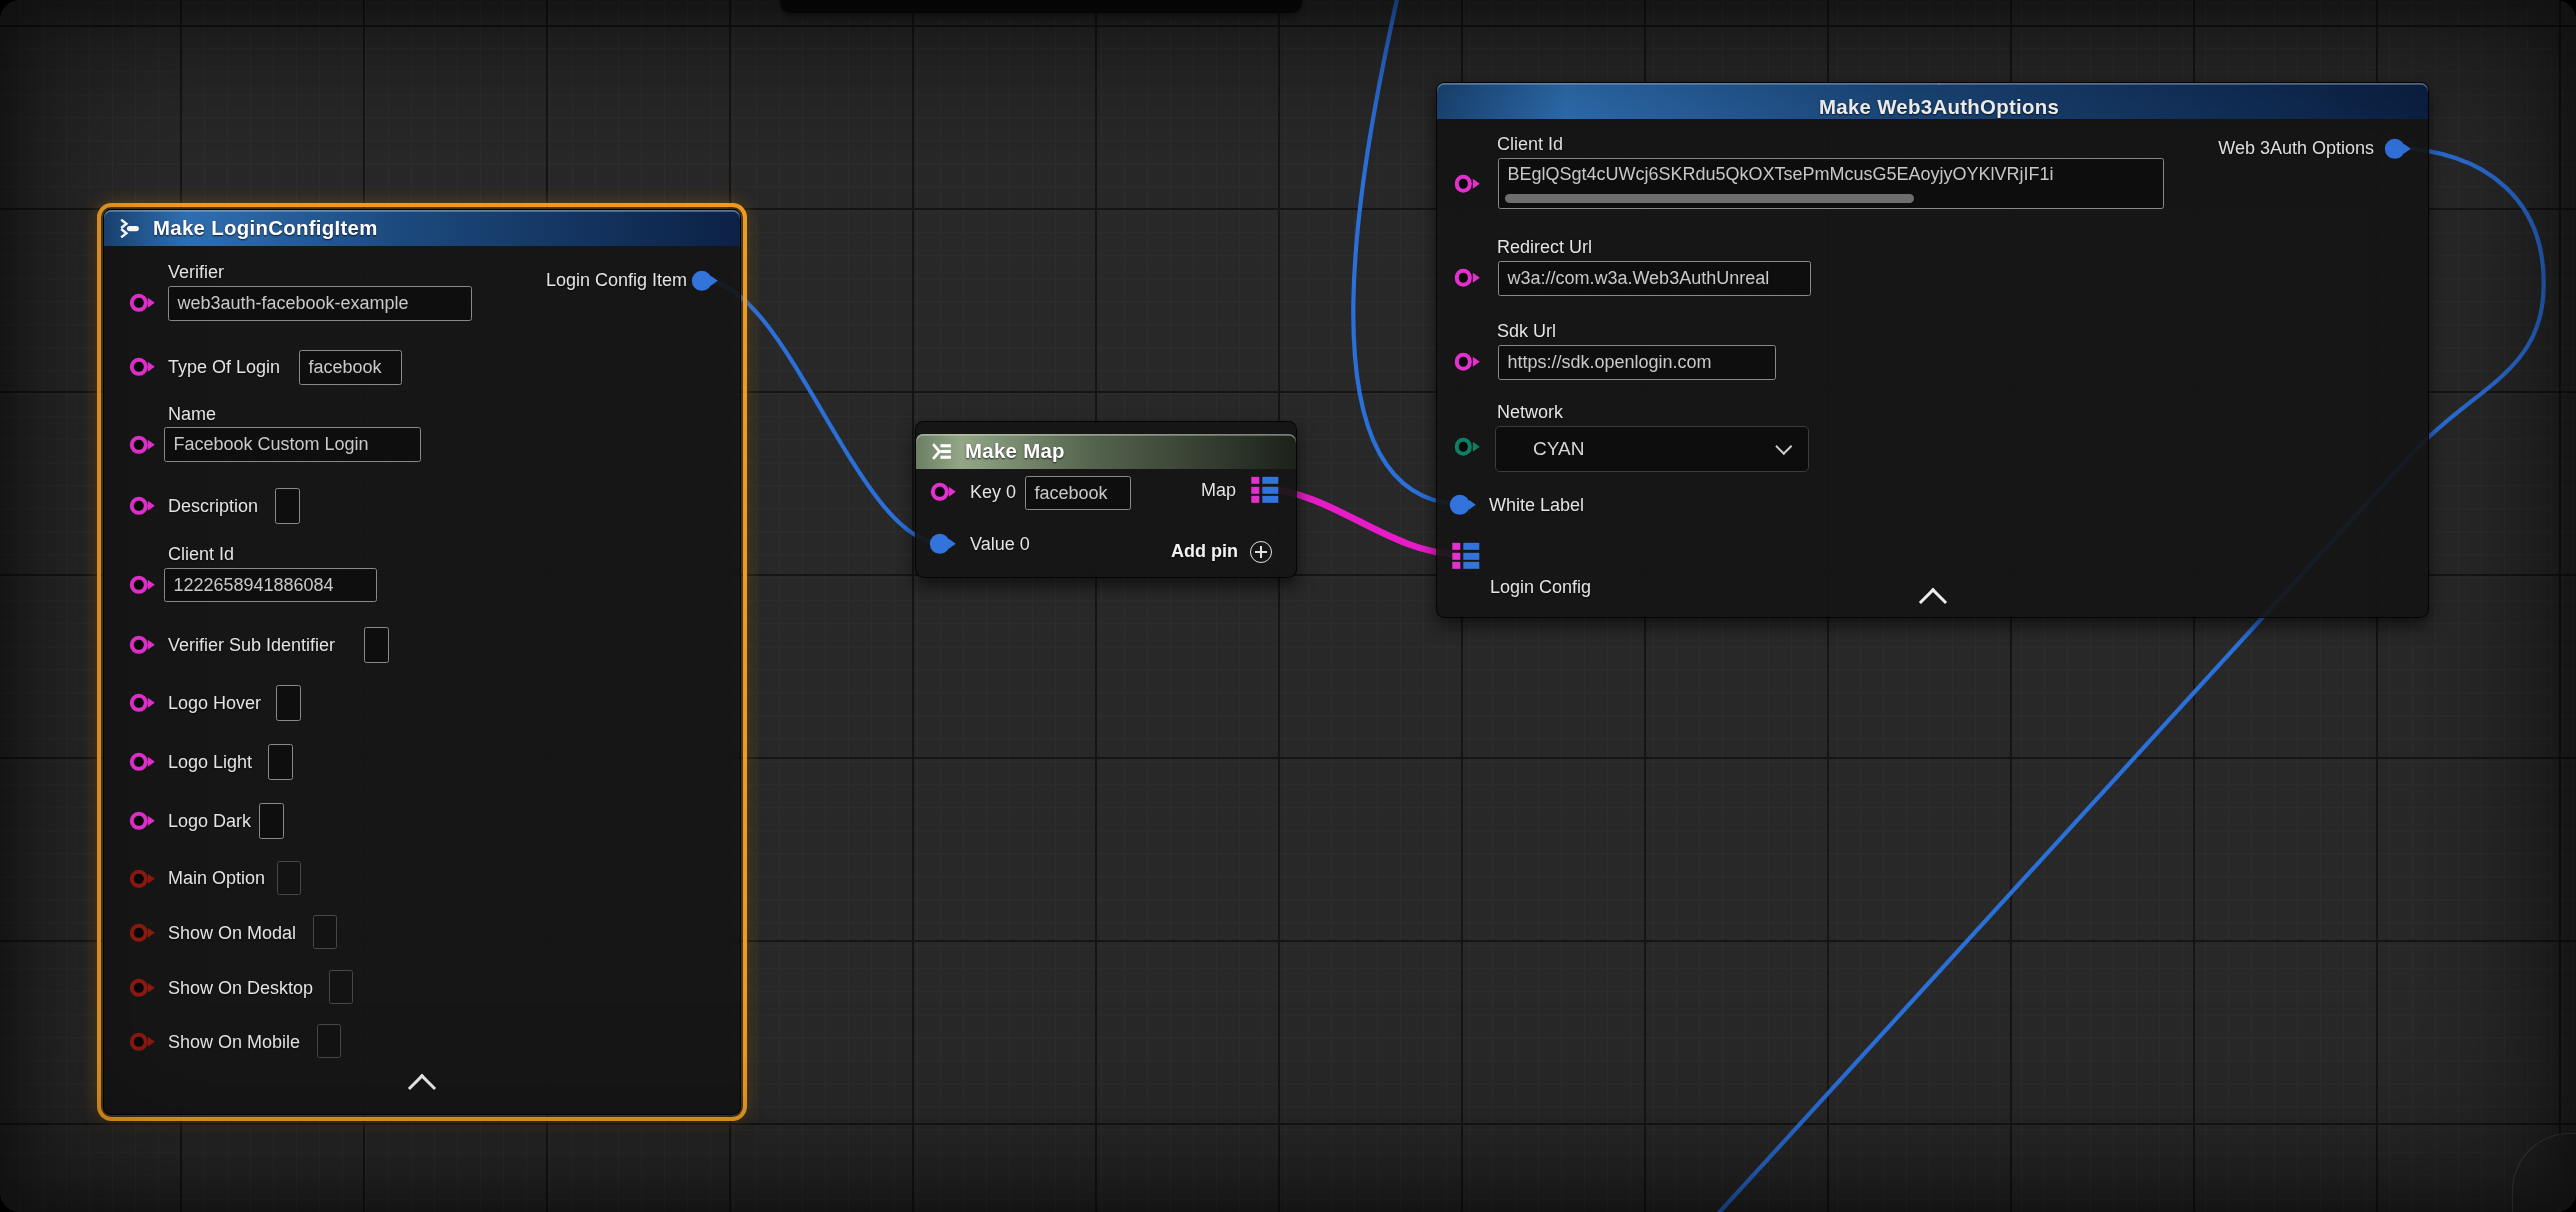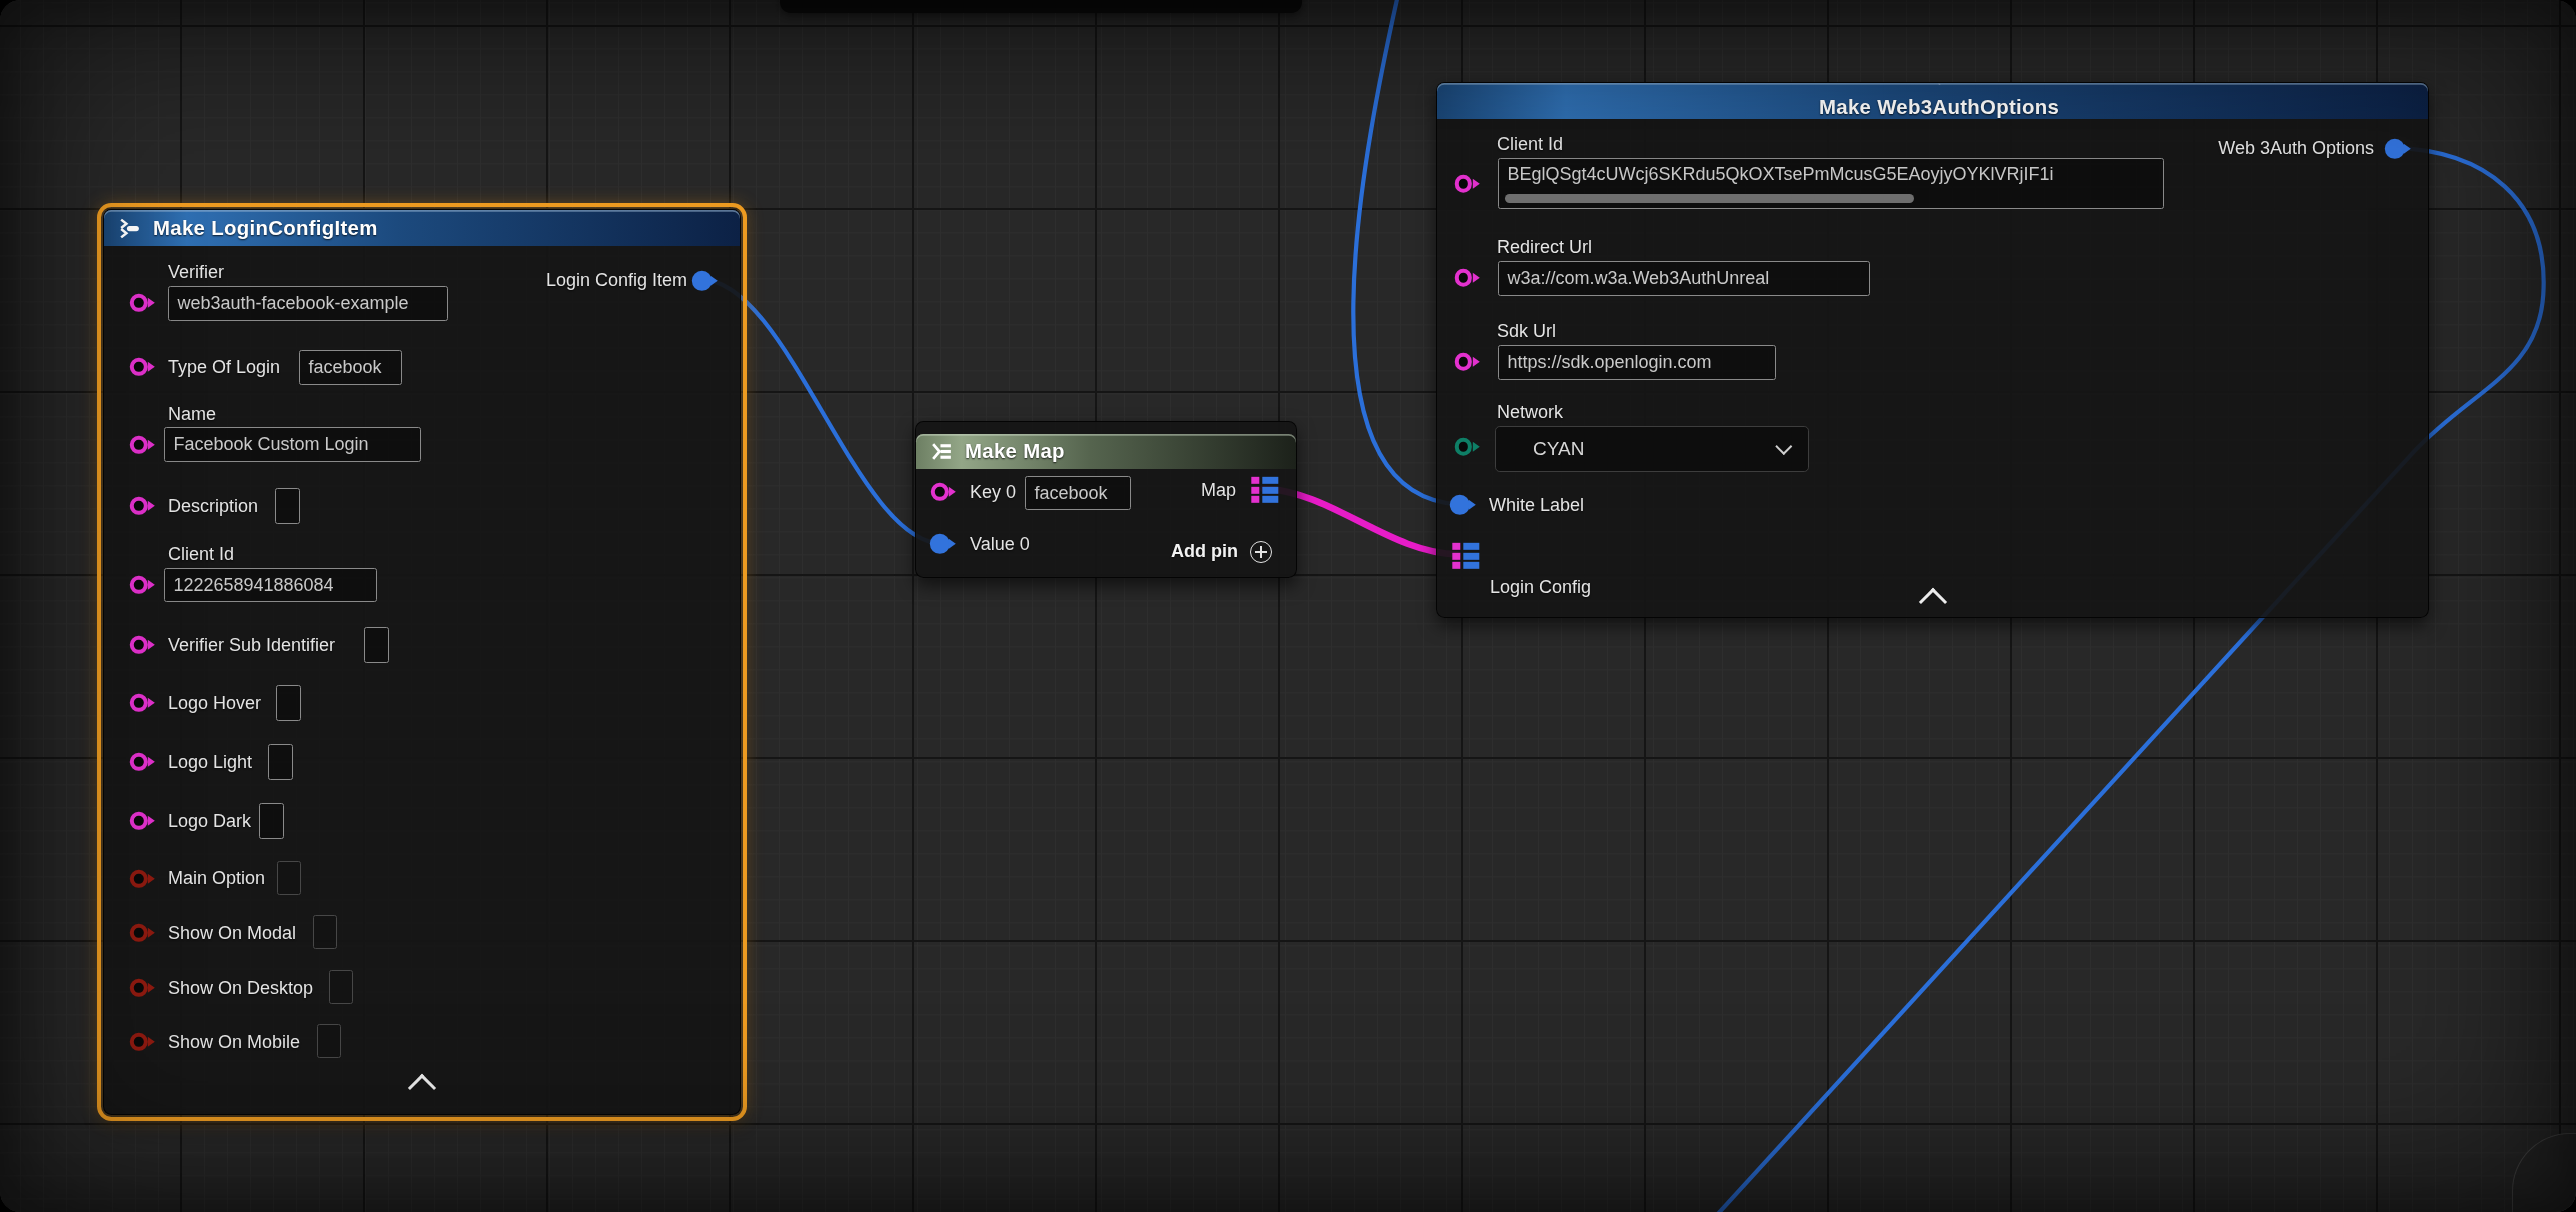--- a/index.html
+++ b/index.html
@@ -99,21 +99,21 @@
     <span class="pin" style="--pc:#3273DC;left:598px;top:71px;">
         <span class="dot"></span>
         <span class="wedge"></span>
       </span>
 
     <div class="plabel" style="left:64px;top:52px;">Verifier</div>
     <span class="pin" style="--pc:#E331CE;left:35px;top:93px;">
         <span class="ring"></span>
         <span class="wedge"></span>
       </span>
-    <div class="tfield" style="left:64px;top:76px;width:280px;height:35px;">
+    <div class="tfield" style="left:64px;top:76px;width:304px;height:35px;">
         <span>web3auth-facebook-example</span>
       </div>
 
     <span class="pin" style="--pc:#E331CE;left:35px;top:157px;">
         <span class="ring"></span>
         <span class="wedge"></span>
       </span>
     <div class="plabel" style="left:64px;top:147px;">Type Of Login</div>
     <div class="tfield" style="left:195px;top:140px;width:103px;height:35px;">
         <span>facebook</span>
@@ -277,21 +277,21 @@
     <div class="tfield" style="left:61px;top:75px;width:666px;height:51px;align-items:flex-start;padding-top:4.8px;">
       <span>BEglQSgt4cUWcj6SKRdu5QkOXTsePmMcusG5EAoyjyOYKlVRjIF1i</span>
       <span class="hscroll"></span>
     </div>
 
     <div class="plabel" style="left:60px;top:154px;">Redirect Url</div>
     <span class="pin" style="--pc:#E331CE;left:26.5px;top:195px;">
         <span class="ring"></span>
         <span class="wedge"></span>
       </span>
-    <div class="tfield" style="left:61px;top:178px;width:372px;height:35px;">
+    <div class="tfield" style="left:61px;top:178px;width:313px;height:35px;">
         <span>w3a://com.w3a.Web3AuthUnreal</span>
       </div>
 
     <div class="plabel" style="left:60px;top:238px;">Sdk Url</div>
     <span class="pin" style="--pc:#E331CE;left:26.5px;top:279px;">
         <span class="ring"></span>
         <span class="wedge"></span>
       </span>
     <div class="tfield" style="left:61px;top:262px;width:278px;height:35px;">
         <span>https://sdk.openlogin.com</span>

